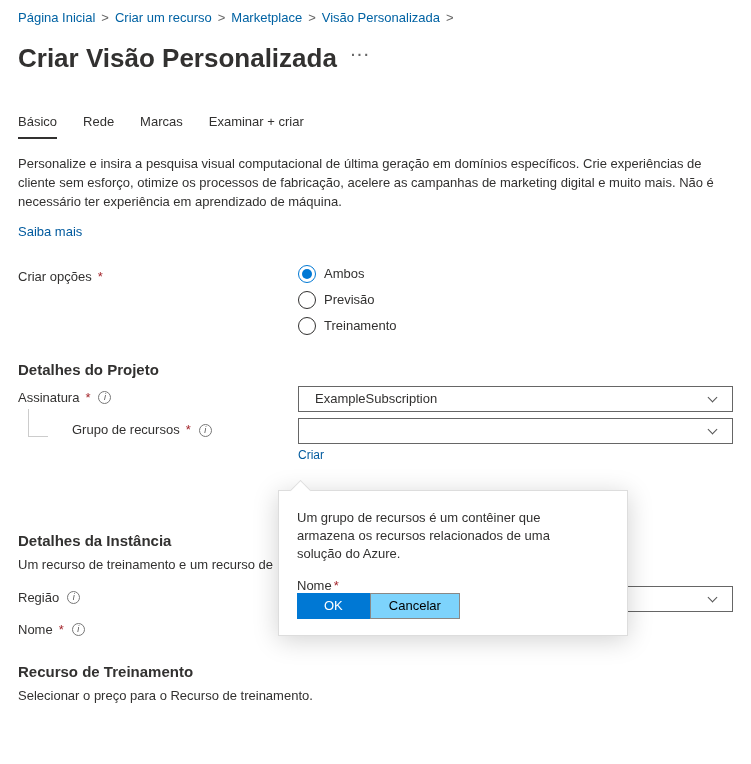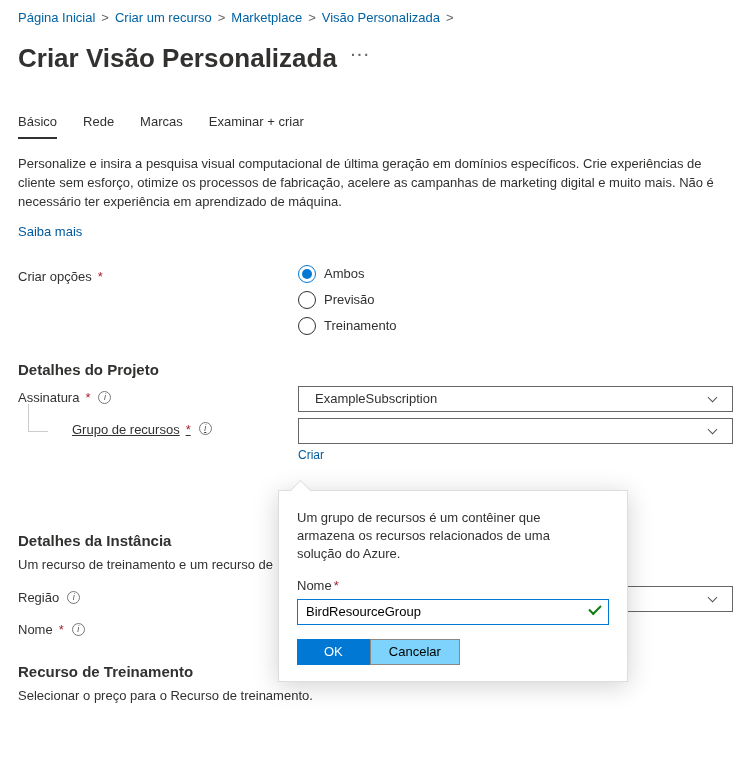--- a/index.html
+++ b/index.html
@@ -102,21 +102,21 @@
       <span class="req">*</span>
     <span class="info-icon">i</span>
   </div>
   <div class="dropdown">
     <span>ExampleSubscription</span>
     <span class="chev"></span>
   </div>
 </div>
 
 <div class="form-row">
-  <div class="form-label" style="align-items:flex-start;text-decoration:underline;">
+  <div class="form-label" style="align-items:flex-end;">
     <div class="indent-line"></div>
     <span>Grupo de recursos</span>
       <span class="req">*</span>
     <span class="info-icon">i</span>
   </div>
   <div class="field-stack">
     <div class="dropdown">
       <span></span>
       <span class="chev"></span>
     </div>
@@ -148,24 +148,20 @@
 
 <h3 class="section">Recurso de Treinamento</h3>
 <p class="subtext">Selecionar o preço para o Recurso de treinamento.</p>
 
 
 <div class="popup">
   <p style="margin:0 16px 14px 0; line-height:1.4;">Um grupo de recursos é um contêiner que armazena os recursos relacionados de uma solução do Azure.</p>
   <div>
     <span>Nome</span><span class="req">*</span>
   </div>
-  <div class="popup-input-wrap">
-    <input class="popup-input" value="BirdResourceGroup" style="">
-    <span class="check"></span>
-  </div>
   <div class="btn-row">
     <button class="btn primary">OK</button>
     <button class="btn">Cancelar</button>
   </div>
 </div>
 
 
 
 
 </body></html>

